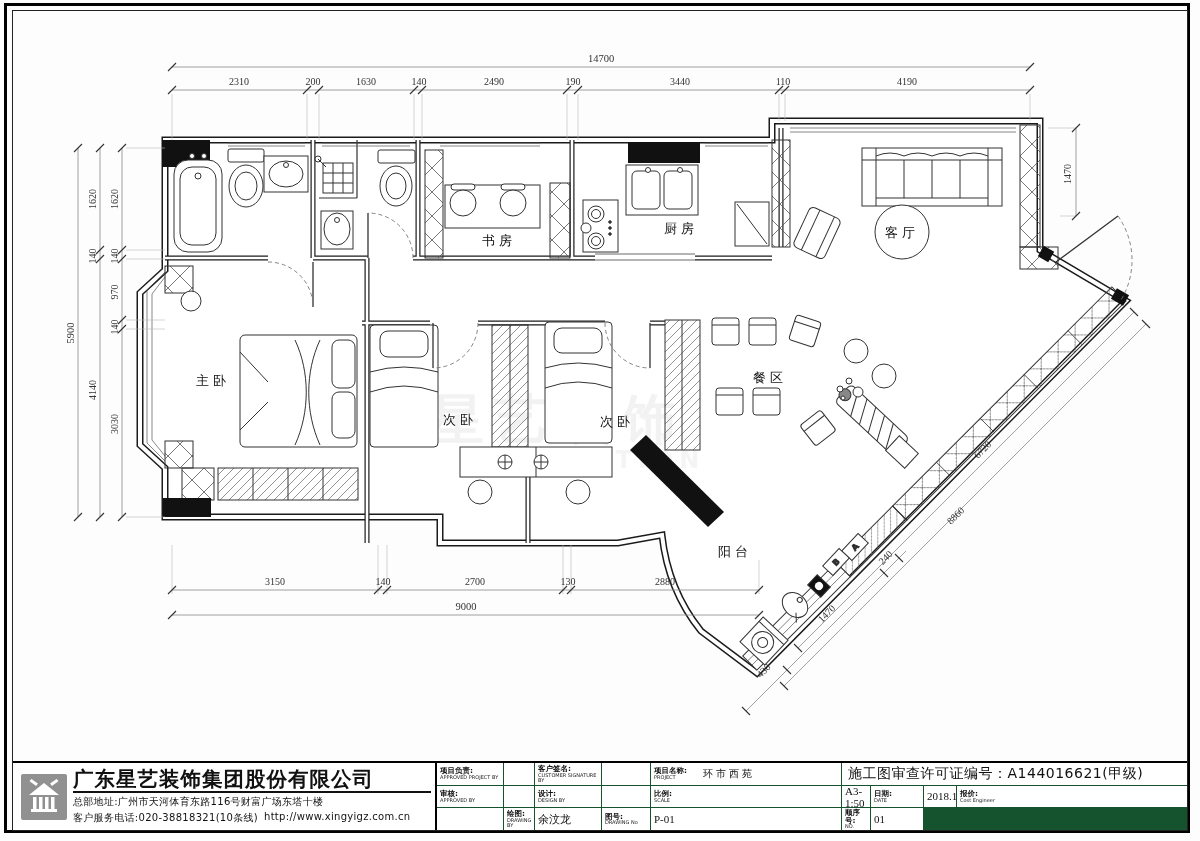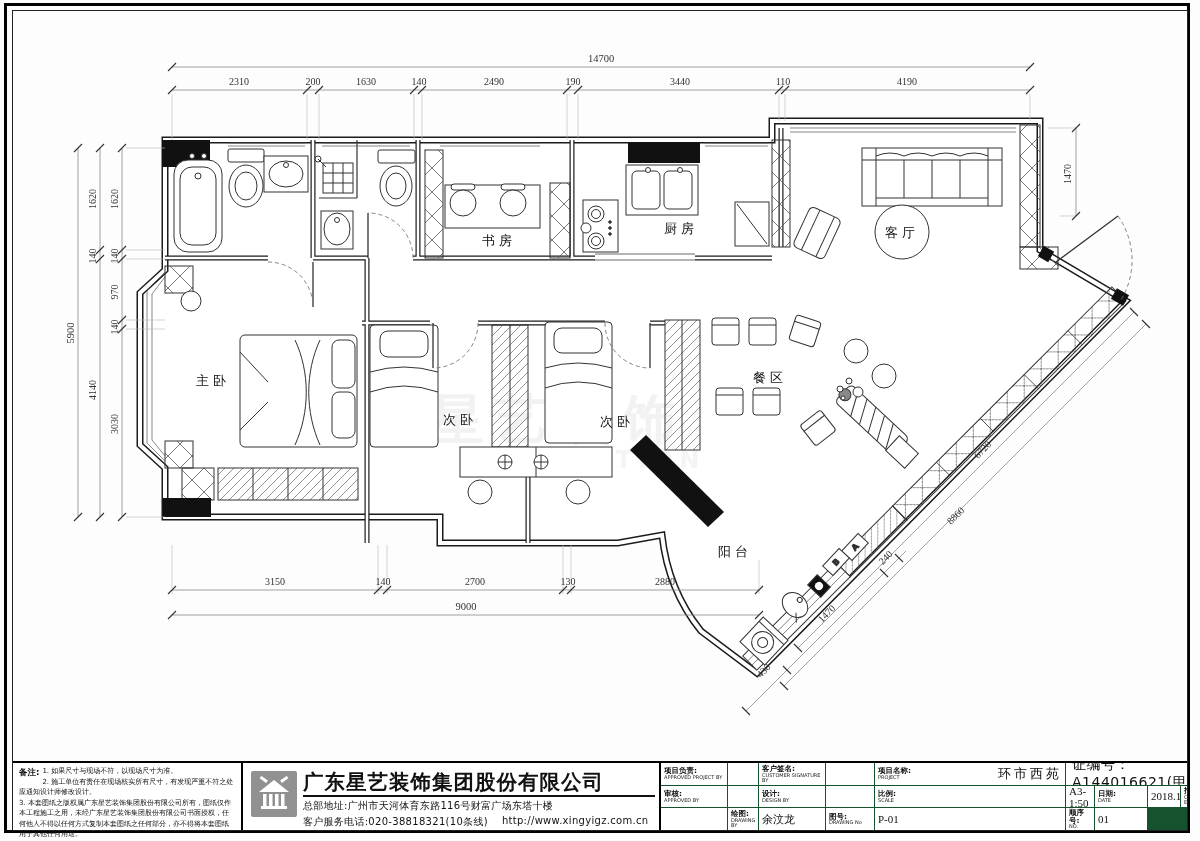--- a/index.html
+++ b/index.html
@@ -14,37 +14,37 @@
   .bigdim{font-size:10.5px;}
   .mark{font-family:"DejaVu Sans",sans-serif;font-size:8px;font-weight:bold;fill:#111;letter-spacing:0;}
   .wm1{font-size:54px;letter-spacing:10px;fill:#555;opacity:.07;font-family:"DejaVu Sans",sans-serif;font-weight:bold;}
   .wm2{font-size:24px;letter-spacing:6px;fill:#555;opacity:.06;font-family:"DejaVu Sans",sans-serif;font-weight:bold;}
   
   .tblock{position:absolute;left:13px;top:761px;width:1174px;height:69px;border-top:2px solid #000;
           display:flex;box-sizing:border-box;background:#fff;color:#111;}
   .tb-notes{width:233px;border-right:2px solid #000;box-sizing:border-box;padding:3px 6px 0 6px;
             font-size:7px;line-height:1.5;color:#111;}
   .tb-notes .nh{font-weight:bold;font-size:8.5px;float:left;margin-right:3px;}
-  .tb-company{width:424px;border-right:2px solid #000;box-sizing:border-box;display:flex;align-items:flex-start;padding:8px 4px;}
+  .tb-company{width:424px;border-right:2px solid #000;box-sizing:border-box;display:flex;align-items:center;padding:18px 4px;}
   .logo{width:46px;height:46px;background:#919191;border-radius:2px;flex:0 0 auto;margin:0 6px 0 4px;
         display:flex;align-items:center;justify-content:center;}
   .cotext{flex:1;min-width:0;}
   .coname{font-size:20.5px;font-weight:bold;letter-spacing:1px;border-bottom:2px solid #111;
           white-space:nowrap;line-height:1.15;}
   .coline{font-size:10px;margin-top:2px;white-space:nowrap;letter-spacing:.3px;}
-  .coline2{font-size:10px;display:flex;gap:14px;white-space:nowrap;}
+  .coline2{font-size:10px;display:flex;gap:6px;white-space:nowrap;}
   .tb-grid{flex:1;display:grid;grid-template-columns:66px 30px 66px 48px 190px 28px 52px 32px 1fr;
            grid-template-rows:1fr 1fr 1fr;gap:1px;background:#14532d;border-left:0;}
   .tc{background:#fff;display:flex;align-items:center;box-sizing:border-box;padding:1px 3px;overflow:hidden;}
   .lab{display:flex;flex-direction:column;justify-content:center;line-height:1.05;}
   .lab .cn{font-size:7.5px;font-weight:bold;}
   .lab .en{font-size:5px;color:#222;transform-origin:left center;}
   .val{flex:1;text-align:left;font-family:"Liberation Serif","DejaVu Serif",serif;font-size:11px;}
   .tc-project{gap:16px;}
-  .pv{flex:1;text-align:right;font-size:13px;letter-spacing:3px;}
+  .pv{flex:1;text-align:left;font-size:10px;letter-spacing:3px;}
   .tc-title{grid-row:2/4;grid-column:5/6;position:relative;display:block;}
   .tc-title .lab{position:absolute;left:3px;top:2px;}
   .dtitle{position:absolute;left:0;right:0;top:20px;text-align:center;font-size:15.5px;letter-spacing:5px;}
   .tc-permit{grid-column:6/10;font-size:14px;letter-spacing:.5px;padding-left:6px;}
 </style>
 </head>
 <body>
 
 <div class="page">
   <div class="frame-outer"></div>
@@ -397,26 +397,20 @@
       <text class="dimt" x="1071" y="174" transform="rotate(-90 1071,174)">1470</text>
       <text class="dimt" x="985" y="452" transform="rotate(-45 985,452)">6720</text>
       <text class="dimt" x="958" y="518" transform="rotate(-45 958,518)">8860</text>
       <text class="dimt" x="766" y="673" transform="rotate(-45 766,673)">430</text>
       <text class="dimt" x="829" y="616" transform="rotate(-45 829,616)">1470</text>
       <text class="dimt" x="888" y="560" transform="rotate(-45 888,560)">240</text>
     </g>
   </svg>
 
   <div class="tblock">
-    <div class="tb-notes">
-      <span class="nh">备注:</span>
-      <div>1. 如果尺寸与现场不符，以现场尺寸为准。</div>
-      <div>2. 施工单位有责任在现场核实所有尺寸，有发现严重不符之处应通知设计师修改设计。</div>
-      <div>3. 本套图纸之版权属广东星艺装饰集团股份有限公司所有，图纸仅作本工程施工之用，未经广东星艺装饰集团股份有限公司书面授权，任何他人不得以任何方式复制本套图纸之任何部分，亦不得将本套图纸用于其他任何用途。</div>
-    </div>
     <div class="tb-company">
       <div class="logo">
         <svg width="36" height="36" viewBox="0 0 36 36">
           <polygon points="18,4 33,16 3,16" fill="#fff"></polygon>
           <rect x="7" y="18" width="3.5" height="12" fill="#fff"></rect>
           <rect x="13" y="18" width="3.5" height="12" fill="#fff"></rect>
           <rect x="19" y="18" width="3.5" height="12" fill="#fff"></rect>
           <rect x="25" y="18" width="3.5" height="12" fill="#fff"></rect>
           <rect x="5" y="30" width="26" height="3" fill="#fff"></rect>
           <rect x="4" y="2" width="8" height="3" transform="rotate(35 8 3)" fill="#fff"></rect>

